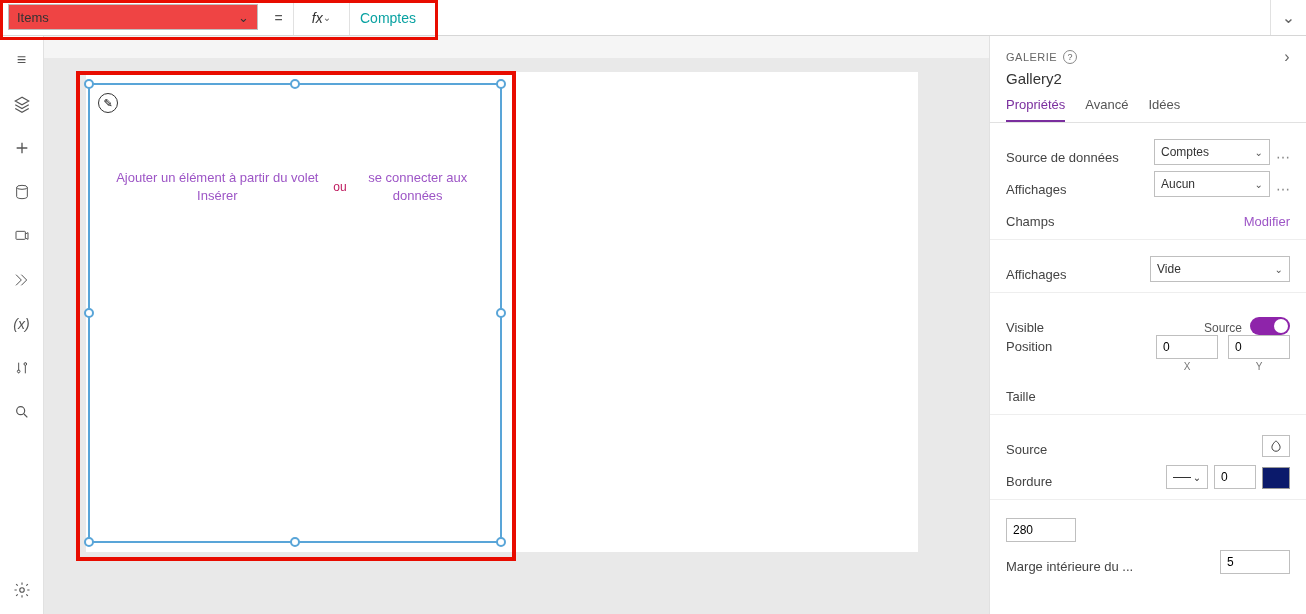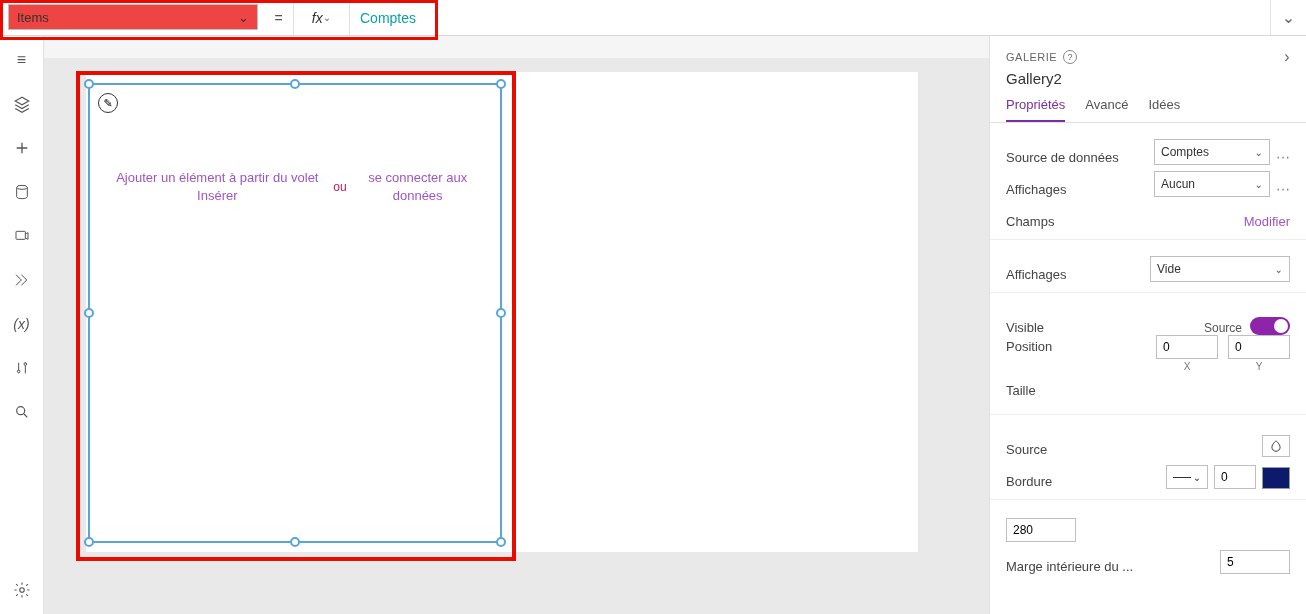--- a/index.html
+++ b/index.html
@@ -268,21 +268,21 @@
         <div class="col">
           <input class="num-input" value="0" style="">
           <span class="sub-label">X</span>
         </div>
         <div class="col">
           <input class="num-input" value="0" style="">
           <span class="sub-label">Y</span>
         </div>
       </div>
     </div>
-    <div class="rp-row" style="align-items:center">
+    <div class="rp-row" style="align-items:flex-end">
       <span class="rp-label" style="padding-top:4px">Taille</span>
     </div>
   </div>
 
   <div class="rp-section">
     <div class="rp-row">
       <span class="rp-label">Source</span>
       <div class="color-swatch">
         <svg width="14" height="14" viewBox="0 0 24 24" fill="none" stroke="#333" stroke-width="1.6">
             <path d="M12 21c-4 0-7-3-7-7 0-5 7-11 7-11s7 6 7 11c0 4-3 7-7 7z"></path>

